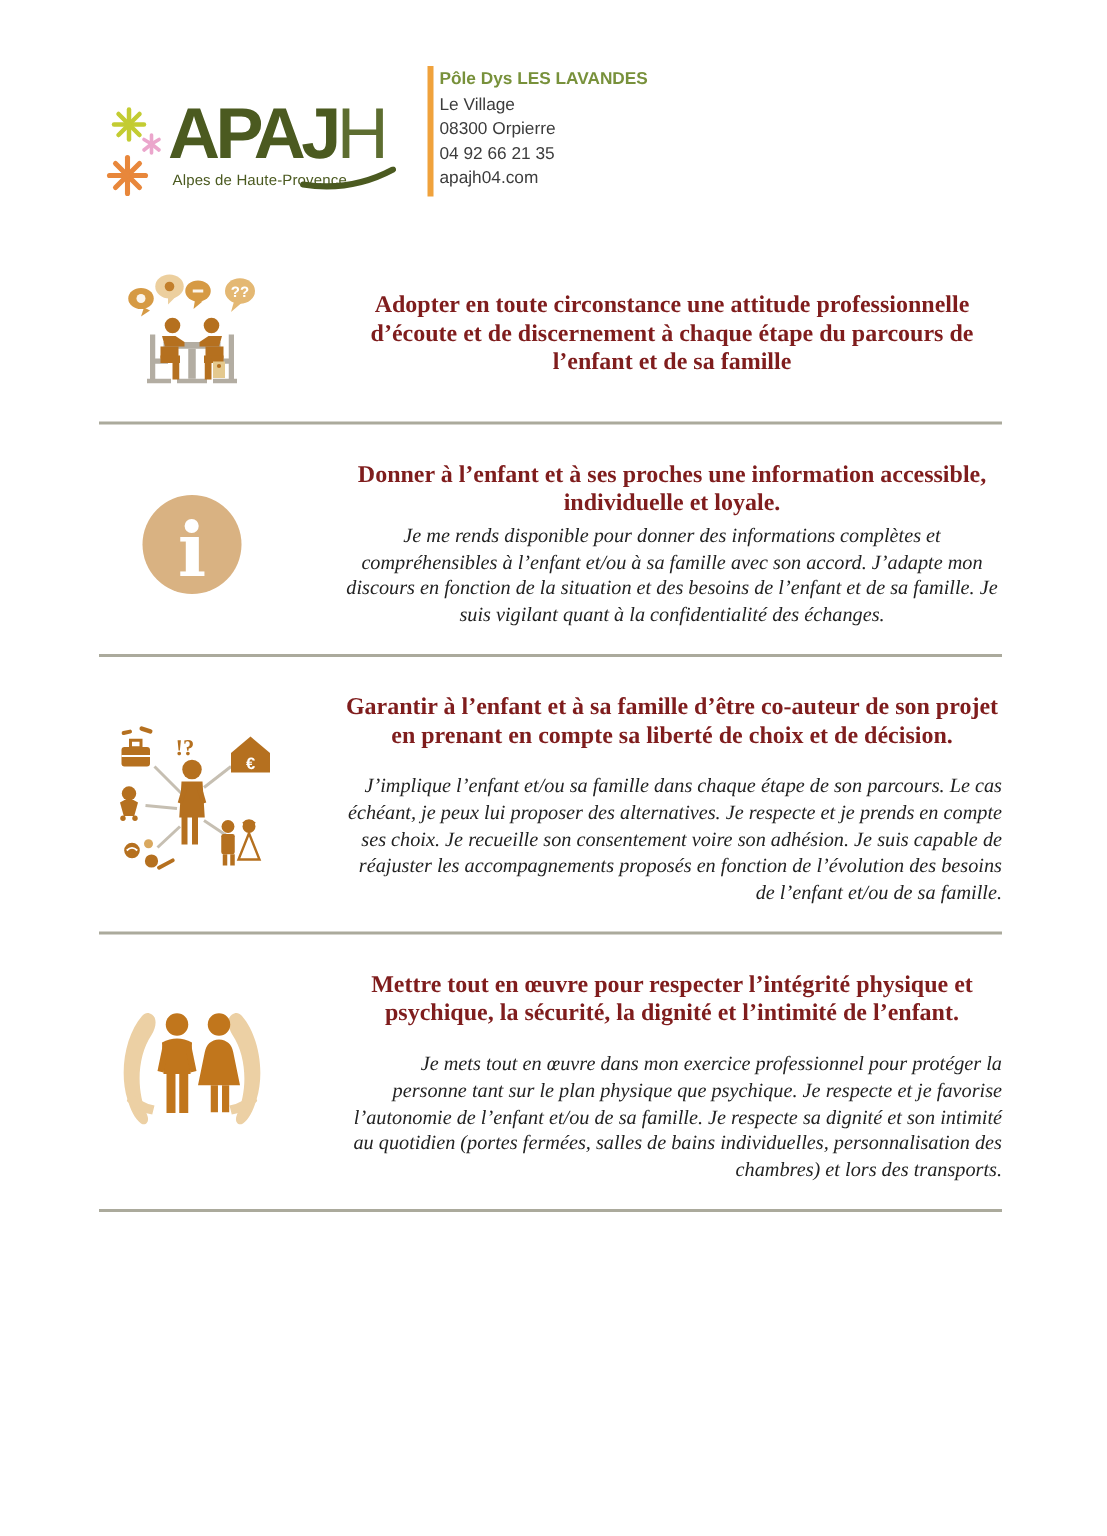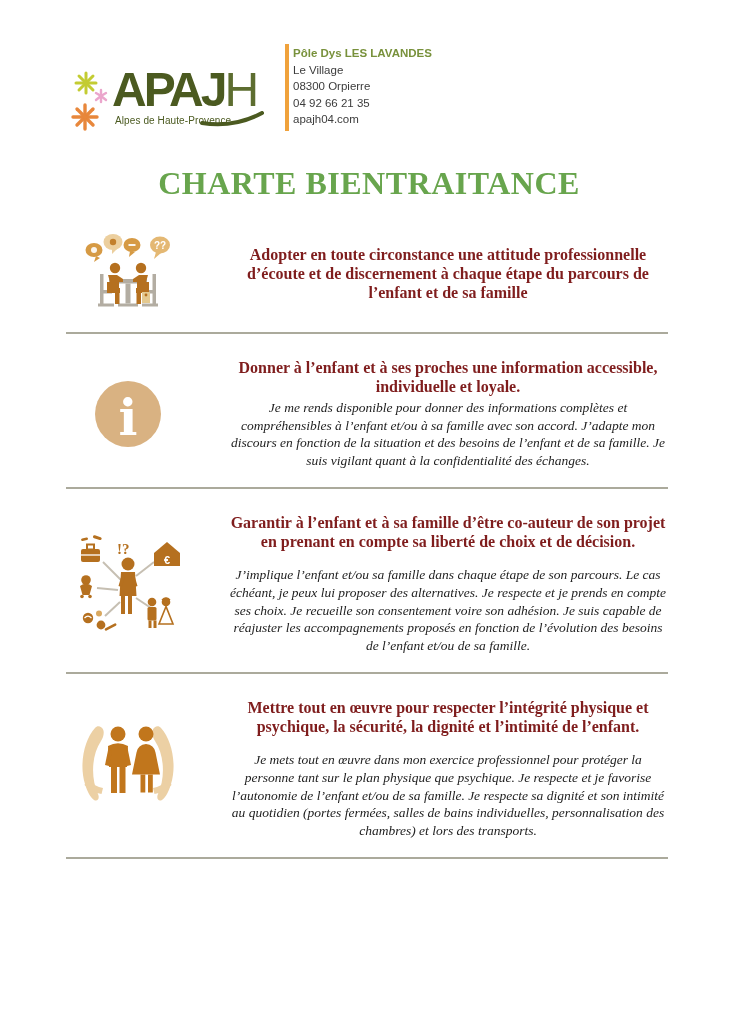--- a/index.html
+++ b/index.html
@@ -43,21 +43,21 @@
     font-size:32px; font-weight:bold; color:#68a54d; letter-spacing:0.5px;
   }
 
   
   .section { display:flex; align-items:center; padding:0 70px 0 66px; margin-top:24px; }
   .section.first { margin-top:30px; }
   .icon-col { flex:0 0 124px; display:flex; justify-content:center; align-items:center; }
   .text-col { flex:1; margin-left:38px; text-align:center; }
   .heading { color:#7f1d1d; font-weight:bold; font-size:16px; line-height:19px; }
   .body-text { font-style:italic; font-size:13.5px; line-height:17.6px; color:#222222; margin-top:3px; }
-  .section.gap .body-text { margin-top:15px; }
+  .section.gap .body-text { margin-top:15px;text-align:right; }
 
   .divider { height:2px; background:#abaa9c; margin:18px 70px 0 66px; }
 </style>
 </head>
 <body>
 
 <div class="page">
 
   <div class="header">
     <div class="logo-block">
@@ -100,21 +100,20 @@
 
     <div class="contact">
       <div class="contact-name">Pôle Dys LES LAVANDES</div>
       <div>Le Village</div>
       <div>08300 Orpierre</div>
       <div>04 92 66 21 35</div>
       <div>apajh04.com</div>
     </div>
   </div>
 
-  <div class="title">CHARTE BIENTRAITANCE</div>
 
   <div class="section first">
     <div class="icon-col">
       <svg width="92" height="82" viewBox="0 0 92 82">
         <ellipse cx="12" cy="18" rx="8.5" ry="7" fill="#d69a44"></ellipse>
         <path d="M14,24 l-2,6 l6,-4 z" fill="#d69a44"></path>
         <circle cx="12" cy="18" r="3" fill="#ffffff" opacity="0.9"></circle>
         <ellipse cx="31" cy="10" rx="9.5" ry="8" fill="#eccf9e"></ellipse>
         <path d="M30,17 l0,5 l5,-5 z" fill="#eccf9e"></path>
         <circle cx="31" cy="10" r="3.2" fill="#c27f2c"></circle>

